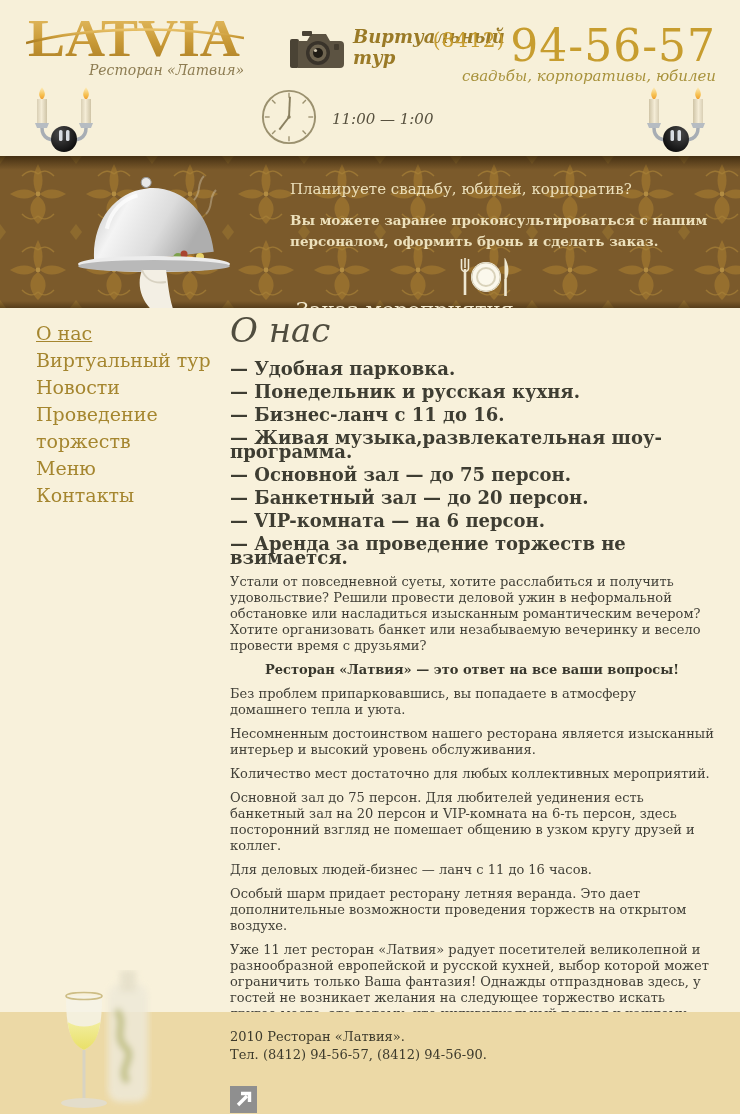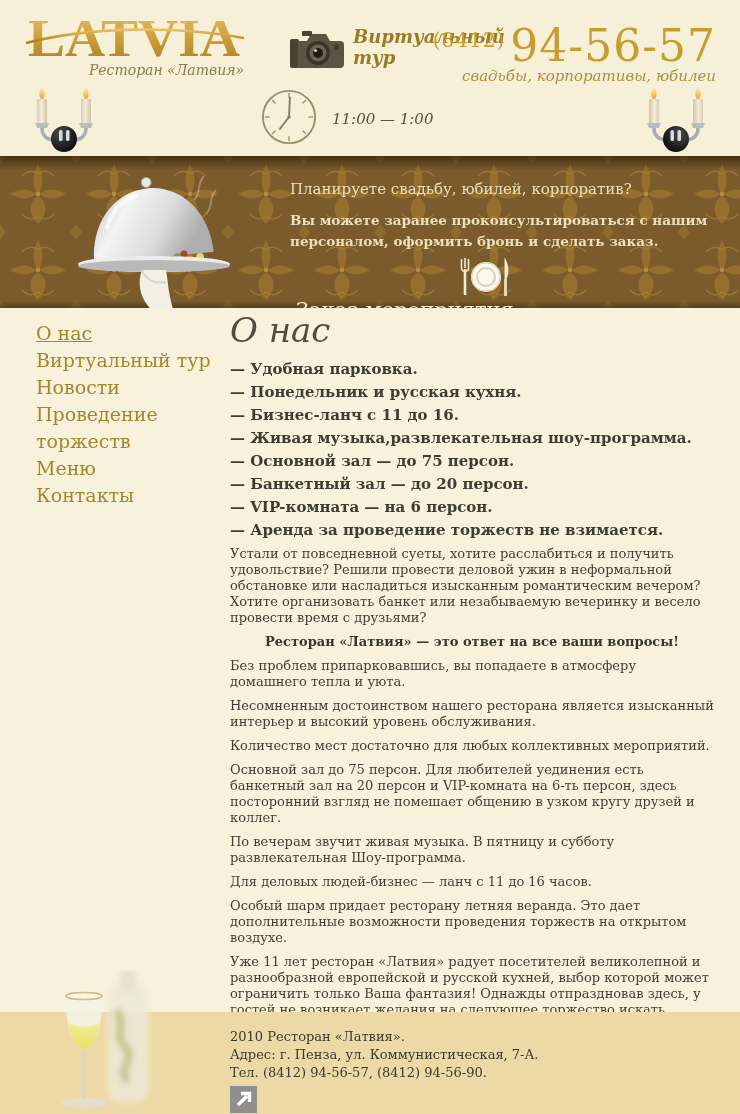--- a/index.html
+++ b/index.html
@@ -40,21 +40,21 @@
   .banner-desc{position:absolute;left:290px;top:54px;width:428px;font-size:13.5px;line-height:21px;color:#ece0bb;font-weight:bold;}
   .order-row{position:absolute;left:286px;top:100px;display:flex;align-items:flex-end;flex-direction:column;}
   .order-link{margin-left:10px;font-size:21px;color:#f2e9ce;text-decoration:underline;cursor:pointer;}
 
   
   .sidebar{position:absolute;left:36px;top:320px;width:190px;display:flex;flex-direction:column;}
   .side-link{font-size:19px;line-height:27px;color:#a5862f;text-decoration:none;cursor:pointer;}
   .side-link.active{text-decoration:underline;}
   .main{position:absolute;left:230px;top:308px;width:484px;}
   .main h1{margin:2px 0 12px;font-weight:normal;font-style:italic;font-size:34px;color:#504d3f;}
-  .feature{font-size:15px;font-weight:bold;line-height:14px;margin-bottom:9px;color:#3e3d32;}
+  .feature{font-size:18px;font-weight:bold;line-height:14px;margin-bottom:9px;color:#3e3d32;}
   .para{margin:8px 0;font-size:13px;line-height:16px;color:#403f37;}
   .para.center-bold{text-align:center;font-weight:bold;color:#38372d;}
 
   
   .footer-band{position:absolute;left:0;top:1012px;width:740px;height:102px;background:#ecd9a6;}
   .wine{position:absolute;left:20px;top:970px;width:156px;height:144px;z-index:2;}
   .footer-text{position:absolute;left:230px;top:1028px;font-size:13px;line-height:18px;color:#3c3a2c;z-index:3;}
   .counter{position:absolute;left:230px;top:1086px;width:27px;height:27px;background:#8f8f8f;z-index:3;
     display:flex;align-items:center;justify-content:center;cursor:pointer;}
 </style>
@@ -271,21 +271,20 @@
       <div class="feature">— VIP-комната — на 6 персон.</div>
       <div class="feature">— Аренда за проведение торжеств не взимается.</div>
     </div>
   <div id="paragraphs">
       <p class="para">Устали от повседневной суеты, хотите расслабиться и получить удовольствие? Решили провести деловой ужин в неформальной обстановке или насладиться изысканным романтическим вечером? Хотите организовать банкет или незабываемую вечеринку и весело провести время с друзьями?</p>
       <p class="para center-bold">Ресторан «Латвия» — это ответ на все ваши вопросы!</p>
       <p class="para">Без проблем припарковавшись, вы попадаете в атмосферу домашнего тепла и уюта.</p>
       <p class="para">Несомненным достоинством нашего ресторана является изысканный интерьер и высокий уровень обслуживания.</p>
       <p class="para">Количество мест достаточно для любых коллективных мероприятий.</p>
       <p class="para">Основной зал до 75 персон. Для любителей уединения есть банкетный зал на 20 персон и VIP-комната на 6-ть персон, здесь посторонний взгляд не помешает общению в узком кругу друзей и коллег.</p>
-      <p class="para">По вечерам звучит живая музыка. В пятницу и субботу развлекательная Шоу-программа.</p>
       <p class="para">Для деловых людей-бизнес — ланч с 11 до 16 часов.</p>
       <p class="para">Особый шарм придает ресторану летняя веранда. Это дает дополнительные возможности проведения торжеств на открытом воздухе.</p>
       <p class="para">Уже 11 лет ресторан «Латвия» радует посетителей великолепной и разнообразной европейской и русской кухней, выбор которой может ограничить только Ваша фантазия! Однажды отпраздновав здесь, у гостей не возникает желания на следующее торжество искать другое место, это потому, что индивидуальный подход к каждому пожеланию гостя- норма, а не исключение.</p>
       <p class="para center-bold">Ждем Вас с 11 утра до 1 ночи!</p>
     </div>
 </main>
 
 <div class="footer-band"></div>
 
 <svg class="wine" viewBox="0 0 156 144">
@@ -305,21 +304,20 @@
   </g>
   <path d="M46 26 C46 58 50 72 64 80 C78 72 82 58 82 26 Z" fill="#f6f3e6" opacity="0.85"></path>
   <path d="M47.5 52 C50 68 54 75 64 80 C74 75 78 68 80.5 52 C70 58 58 58 47.5 52 Z" fill="url(#wineg)"></path>
   <ellipse cx="64" cy="26" rx="18" ry="3.5" fill="none" stroke="#cdbd85" stroke-width="1.6"></ellipse>
   <path d="M64 80 L64 128" stroke="#d8d3c2" stroke-width="3"></path>
   <ellipse cx="64" cy="133" rx="23" ry="5" fill="#e3ddcb"></ellipse>
 </svg>
 
 <div class="footer-text">
   <div>2010 Ресторан «Латвия».</div>
-  <div>Адрес: г. Пенза, ул. Коммунистическая, 7-А.</div>
   <div>Тел. (8412) 94-56-57, (8412) 94-56-90.</div>
 </div>
 
 <div class="counter">
   <svg width="17" height="17" viewBox="0 0 17 17">
     <line x1="3" y1="14" x2="12" y2="5" stroke="#ffffff" stroke-width="3.4"></line>
     <path d="M6 2.5 H14.5 V11" fill="none" stroke="#ffffff" stroke-width="3.4"></path>
   </svg>
 </div>
 

